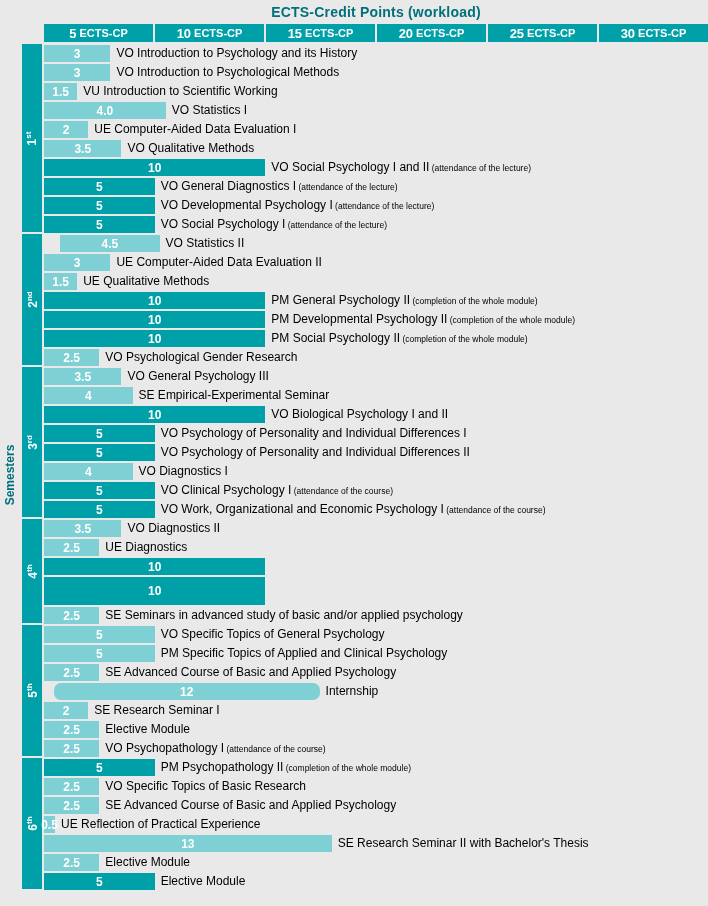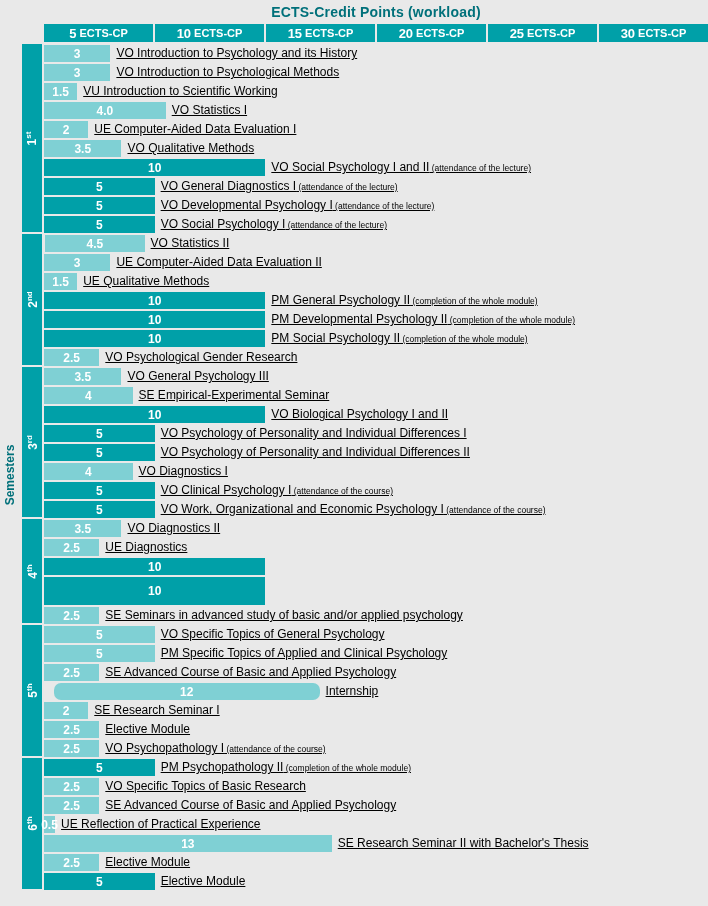--- a/index.html
+++ b/index.html
@@ -72,21 +72,20 @@
     box-sizing:border-box;
     flex:none;
   }
   .bar.dark{background:#00a0a8;}
   .bar.light{background:#7fd0d4;color:#fff;}
   .lbl{
     margin-left:6px;
     font-size:12px;color:#000;
     white-space:nowrap;
     line-height:1.05;
-    text-decoration:underline;
   }
   .lbl .sm{font-size:8.5px;}
   .lbl.two{line-height:1.0;white-space:normal;}
   .row.tall{height:30px;align-items:center;}
   .row.tall .bar{height:28px;}
 </style>
 </head>
 <body>
 
 <div class="page">
@@ -180,21 +179,21 @@
       </div>
       <div class="row">
         <div class="bar dark" style="width: 110.667px; margin-left: 0px;">5</div>
         <div class="lbl"><span>VO Developmental Psychology I</span><span class="sm"> (attendance of the lecture)</span></div>
       </div>
       <div class="row">
         <div class="bar dark" style="width: 110.667px; margin-left: 0px;">5</div>
         <div class="lbl"><span>VO Social Psychology I</span><span class="sm"> (attendance of the lecture)</span></div>
       </div>
       <div class="row">
-        <div class="bar light" style="width: 99.6px; margin-left: 1px;">4.5</div>
+        <div class="bar light" style="width: 99.6px; margin-left: 16px;">4.5</div>
         <div class="lbl"><span>VO Statistics II</span></div>
       </div>
       <div class="row">
         <div class="bar light" style="width: 66.4px; margin-left: 0px;">3</div>
         <div class="lbl"><span>UE Computer-Aided Data Evaluation II</span></div>
       </div>
       <div class="row">
         <div class="bar light" style="width: 33.2px; margin-left: 0px;">1.5</div>
         <div class="lbl"><span>UE Qualitative Methods</span></div>
       </div>

